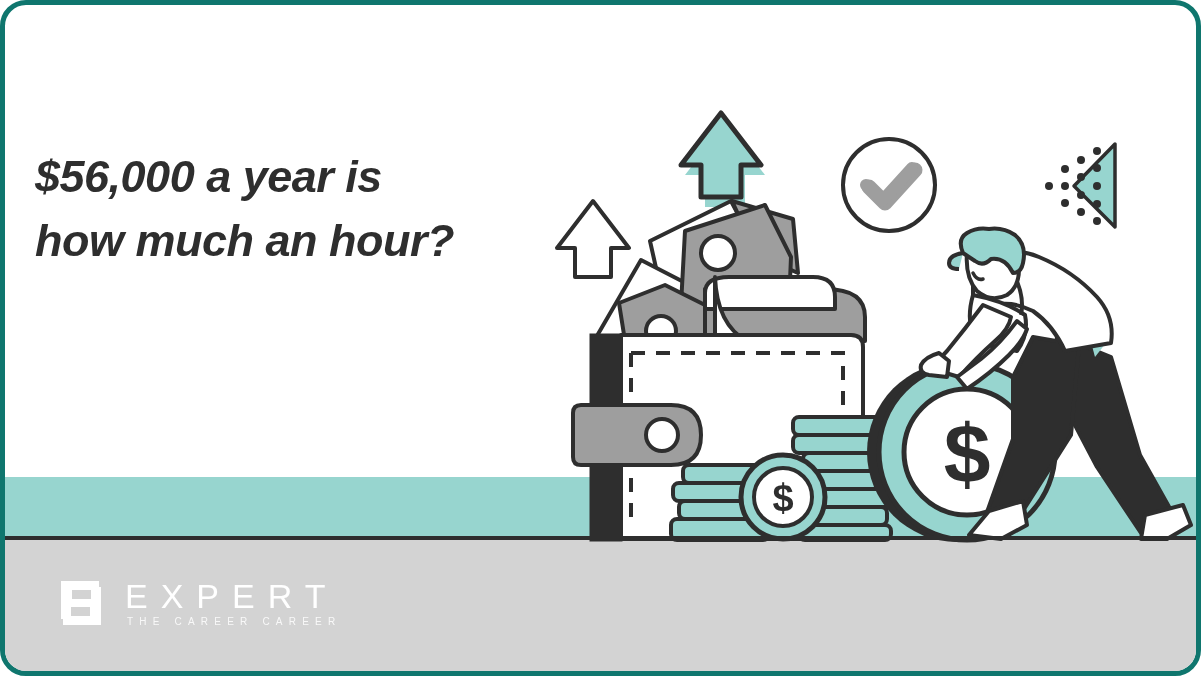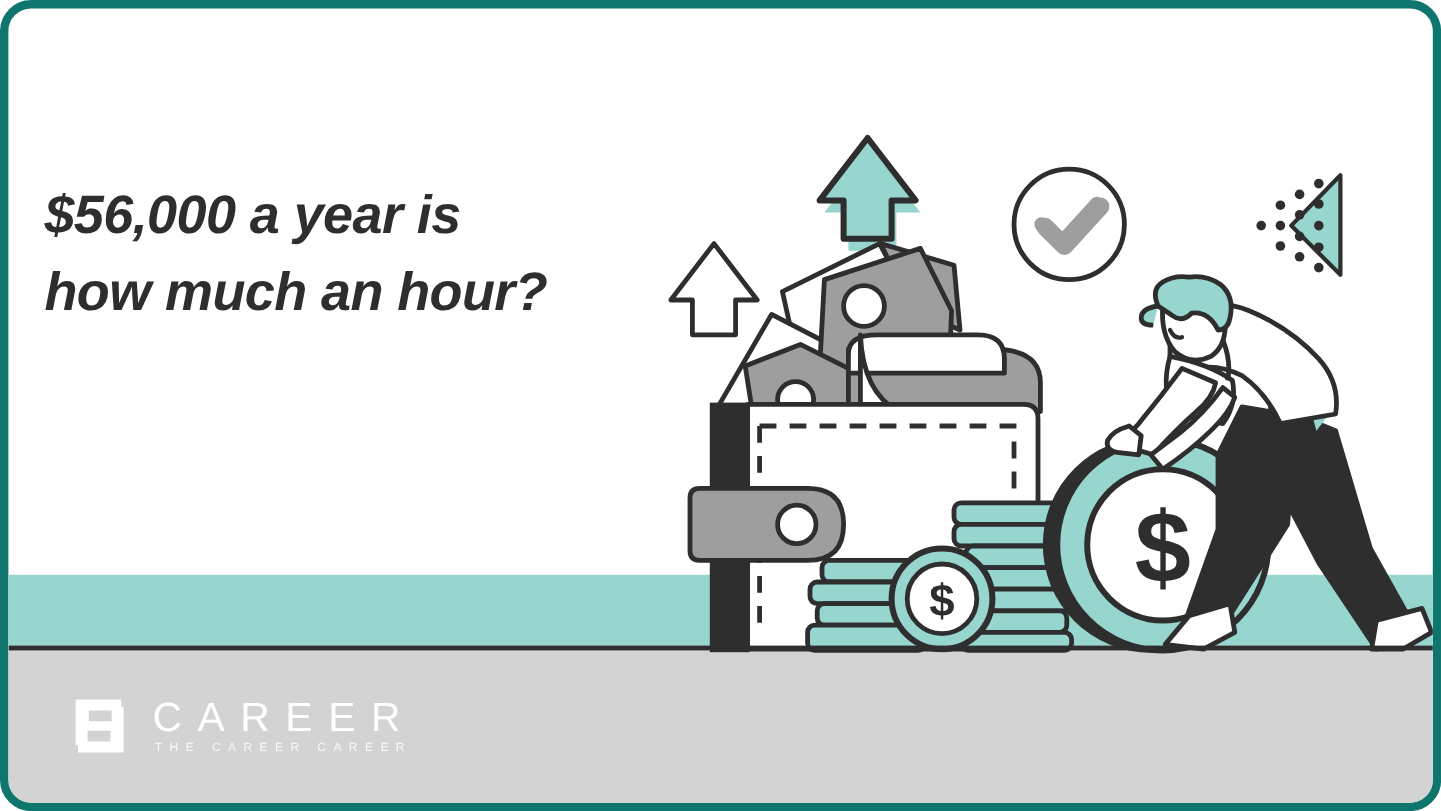--- a/index.html
+++ b/index.html
@@ -6,21 +6,21 @@
     margin: 0;
     padding: 0;
     background: #ffffff;
     font-family: "Liberation Sans", sans-serif;
   }
   #card {
     position: relative;
     width: 1201px;
     height: 676px;
     box-sizing: border-box;
-    border: 7px solid #0f766e;
+    border: 5px solid #0f766e;
     border-radius: 26px;
     overflow: hidden;
     background: #ffffff;
   }
   .band-teal {
     position: absolute;
     left: 0;
     top: 472px;
     width: 1201px;
     height: 60px;
@@ -216,18 +216,18 @@
       <rect x="0" y="531" width="1201" height="4" fill="#2e2e2e"></rect>
 
     </g>
   </svg>
 
   <div id="logo">
     <svg id="logo-mark" viewBox="0 0 52 52">
       <path d="M4 4 L42 4 L42 13 L15 13 L15 22 L34 22 L34 10 L44 10 L44 48 L6 48 L6 39 L33 39 L33 30 L14 30 L14 42 L4 42 Z" fill="#ffffff"></path>
     </svg>
     <div id="logo-text-wrap">
-      <div id="logo-word">CAREER</div>
+      <div id="logo-word">EXPERT</div>
       <div id="logo-tag">THE CAREER CAREER</div>
     </div>
   </div>
 
 </div>
 
 </body></html>

